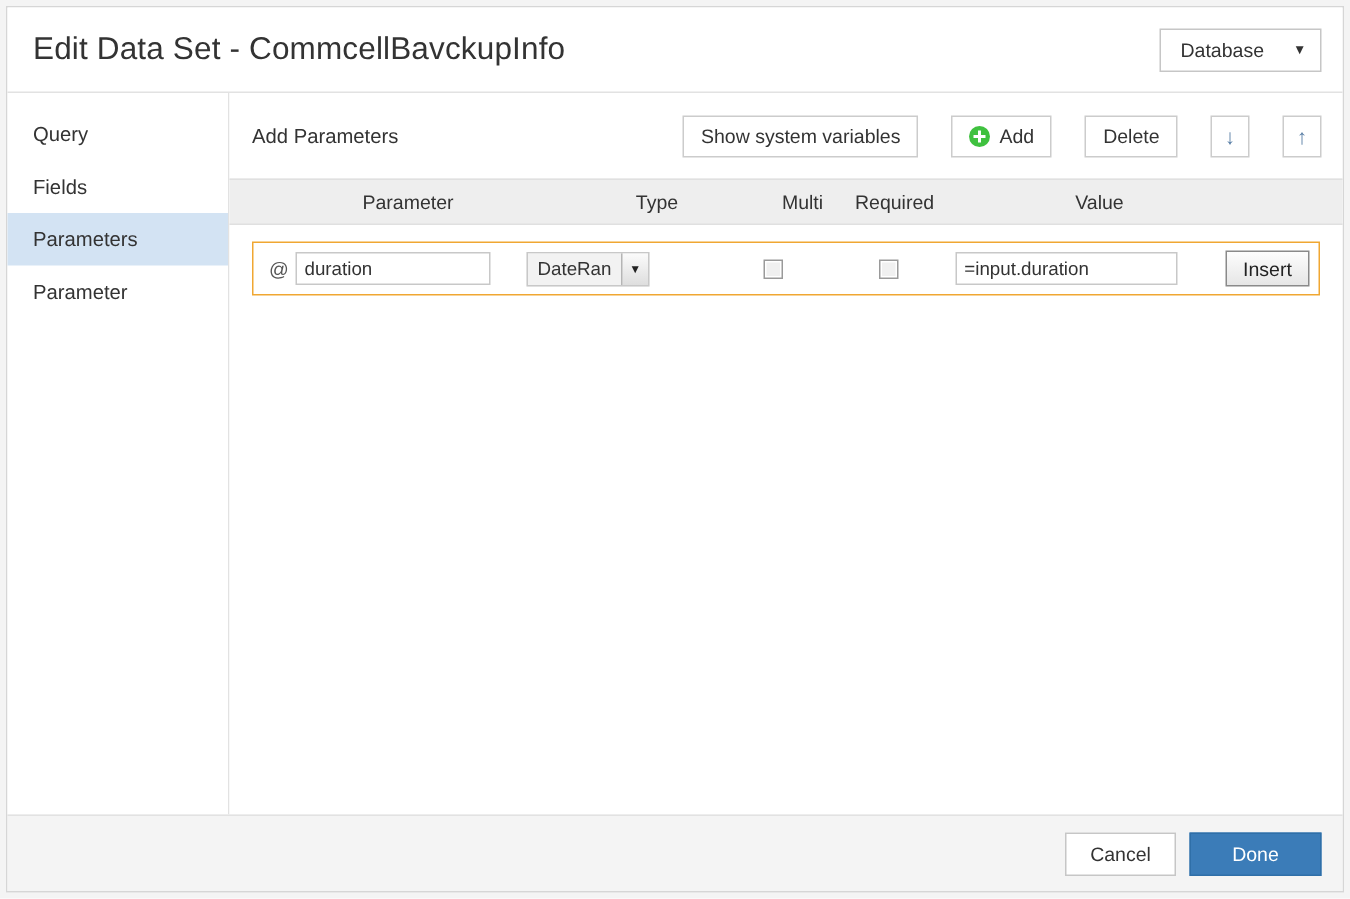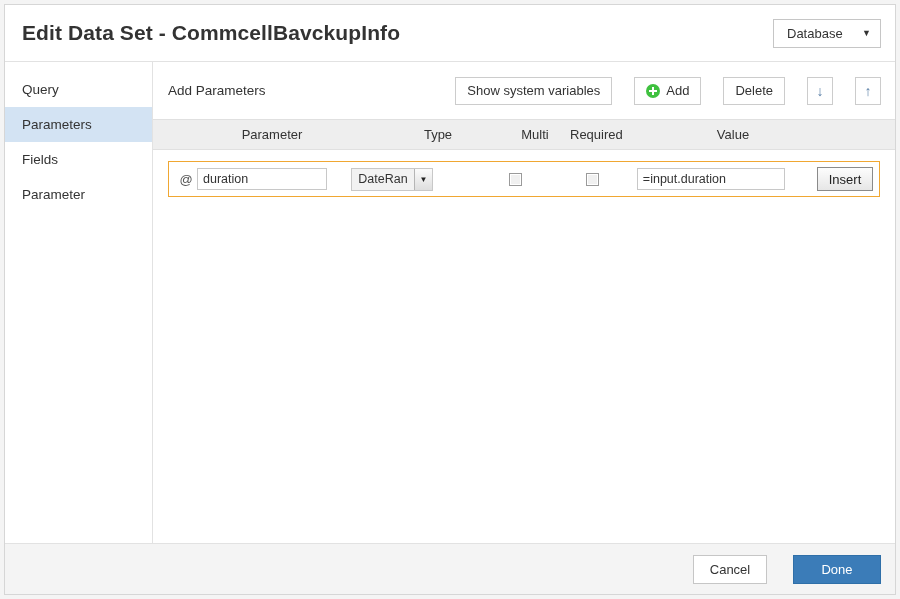--- a/index.html
+++ b/index.html
@@ -36,21 +36,21 @@
     border-bottom: 1px solid #e2e2e2;
     display: flex;
     align-items: center;
     padding: 0 14px 0 17px;
     box-sizing: border-box;
     background: #ffffff;
   }
   .dialog-title {
     font-size: 21px;
     color: #333333;
-    font-weight: bold;
+    font-weight: normal;
     flex: 1;
     letter-spacing: 0.1px;
   }
   .db-select {
     display: inline-flex;
     align-items: center;
     justify-content: space-between;
     min-width: 108px;
     height: 29px;
     padding: 0 9px 0 13px;
@@ -300,21 +300,21 @@
   
   .footer {
     height: 51px;
     min-height: 51px;
     background: #f4f4f4;
     border-top: 1px solid #e2e2e2;
     display: flex;
     align-items: center;
     justify-content: flex-end;
     padding-right: 14px;
-    gap: 26px;
+    gap: 9px;
     box-sizing: border-box;
   }
   .btn-cancel {
     width: 74px;
     height: 29px;
     border: 1px solid #c6c6c6;
     background: #ffffff;
     color: #333333;
     font-family: "Liberation Sans", sans-serif;
     font-size: 13px;
@@ -343,25 +343,25 @@
       <span class="caret">▼</span>
     </div>
   </div>
 
   <div class="body">
 
     <div class="sidebar">
       <div class="side-item">
         <span>Query</span>
       </div>
+      <div class="side-item">
+        <span>Fields</span>
+      </div>
       <div class="side-item active">
         <span>Parameters</span>
-      </div>
-      <div class="side-item">
-        <span>Fields</span>
       </div>
       <div class="side-item">
         <span>Parameter</span>
       </div>
     </div>
 
     <div class="main">
 
       <div class="main-head">
         <div class="section-label">Add Parameters</div>

